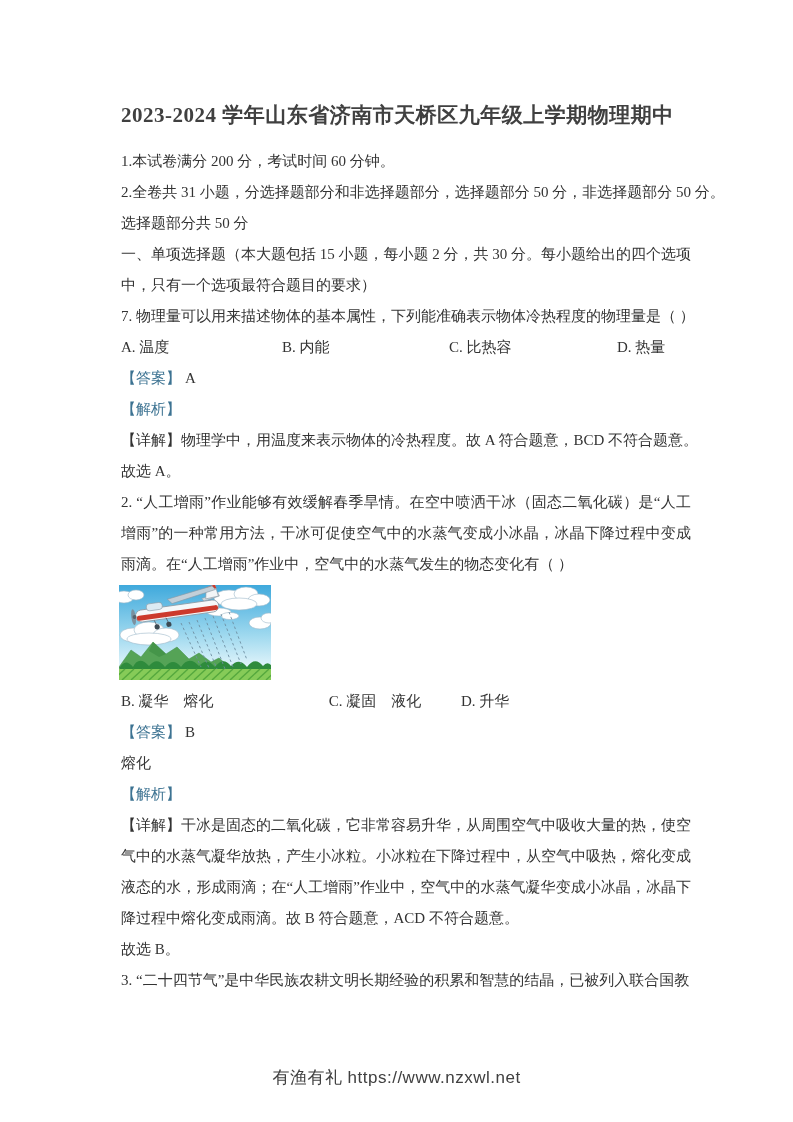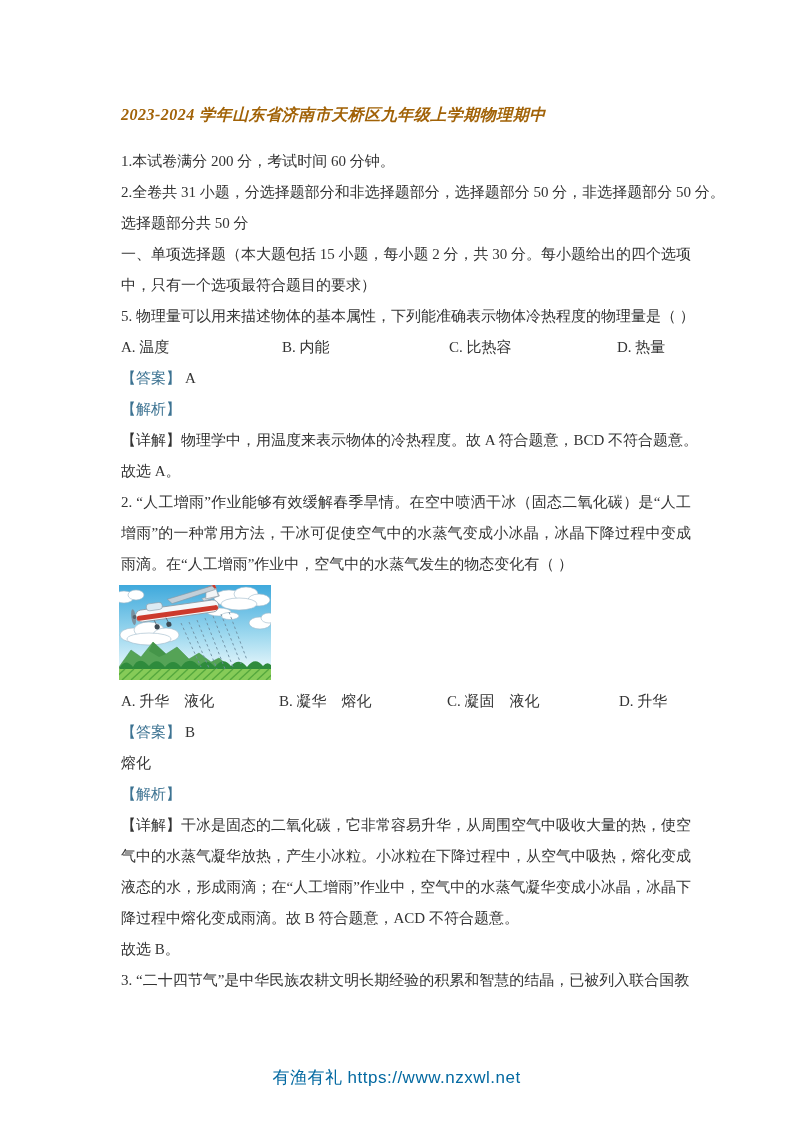--- a/index.html
+++ b/index.html
@@ -1,56 +1,56 @@
 <!DOCTYPE html>
 <html><head>
 <meta charset="utf-8">
 <style>
   html,body{margin:0;padding:0;}
   body{
     width:793px;height:1122px;background:#ffffff;position:relative;overflow:hidden;
     font-family:"Liberation Serif","DejaVu Serif",serif;color:#333333;
   }
   .content{position:absolute;left:121px;top:92px;width:570px;}
-  .doc-title{font-size:16px;font-weight:bold;color:#a16207;line-height:46px;letter-spacing:0.5px;margin-bottom:8px;font-style:italic;}
+  .doc-title{font-size:21px;font-weight:bold;color:#404040;line-height:46px;letter-spacing:0.5px;margin-bottom:8px;}
   p{margin:0;font-size:15px;line-height:31px;text-align:justify;}
   p.single{white-space:nowrap;text-align:left;}
   .center{}
   .tag{color:#3d7392;}
   .ansletter{margin-left:4px;}
   .opt-row{display:flex;font-size:15px;line-height:31px;}
   .opt-row .o1{width:161px;}
   .opt-row .o2{width:167px;}
   .opt-row .o3{width:168px;}
   .opt-row .o4{flex:1;}
   .q2-opts .o1{width:158px;}
   .q2-opts .o2{width:168px;}
-  .q2-opts .o3{width:172px;}
+  .q2-opts .o3{width:172px;text-align:center;}
   .figure-wrap{margin:5px 0 6px -2px;width:152px;height:95px;line-height:0;}
   .footer{
     position:absolute;left:0;top:1066px;width:793px;text-align:center;
     font-family:"Liberation Sans","DejaVu Sans",sans-serif;
-    font-size:17px;color:#0369a1;letter-spacing:0.5px;
+    font-size:17px;color:#404040;letter-spacing:0.5px;
   }
 </style>
 </head>
 <body>
 
 <div class="content">
 
   <div class="doc-title">
     <div>2023-2024 学年山东省济南市天桥区九年级上学期物理期中</div>
   </div>
 
   <p class="single">1.本试卷满分 200 分，考试时间 60 分钟。</p>
   <p class="single">2.全卷共 31 小题，分选择题部分和非选择题部分，选择题部分 50 分，非选择题部分 50 分。</p>
   <p class="center">选择题部分共 50 分</p>
   <p>一、单项选择题（本大题包括 15 小题，每小题 2 分，共 30 分。每小题给出的四个选项中，只有一个选项最符合题目的要求）</p>
 
-  <p class="single">5.  物理量可以用来描述物体的基本属性，下列能准确表示物体冷热程度的物理量是（      ）</p>
+  <p class="single">7.  物理量可以用来描述物体的基本属性，下列能准确表示物体冷热程度的物理量是（      ）</p>
   <div class="opt-row">
     <span class="o1">A.  温度</span>
     <span class="o2">B.  内能</span>
     <span class="o3">C.  比热容</span>
     <span class="o4">D.  热量</span>
   </div>
   <p class="single"><span class="tag">【答案】</span><span class="ansletter">A</span></p>
   <p class="single"><span class="tag">【解析】</span></p>
   <p class="single">【详解】物理学中，用温度来表示物体的冷热程度。故 A 符合题意，BCD 不符合题意。</p>
   <p class="single">故选 A。</p>
@@ -135,21 +135,20 @@
         <line x1="46" y1="31" x2="48" y2="37" stroke="#55636e" stroke-width="0.8"></line>
         <circle cx="36" cy="39" r="2.6" fill="#3c4a53"></circle>
         <circle cx="48" cy="38" r="2.6" fill="#3c4a53"></circle>
         <ellipse cx="14" cy="26" rx="2.2" ry="8" fill="#7b8b97" opacity="0.9"></ellipse>
         <circle cx="15" cy="26" r="2" fill="#55636e"></circle>
       </g>
     </svg>
   </div>
 
   <div class="opt-row q2-opts">
-    <span class="o1">A.  升华　液化</span>
     <span class="o2">B.  凝华　熔化</span>
     <span class="o3">C.  凝固　液化</span>
     <span class="o4">D.  升华</span>
   </div>
   <p class="single"><span class="tag">【答案】</span><span class="ansletter">B</span></p>
   <p class="single">熔化</p>
   <p class="single"><span class="tag">【解析】</span></p>
   <p>【详解】干冰是固态的二氧化碳，它非常容易升华，从周围空气中吸收大量的热，使空气中的水蒸气凝华放热，产生小冰粒。小冰粒在下降过程中，从空气中吸热，熔化变成液态的水，形成雨滴；在“人工增雨”作业中，空气中的水蒸气凝华变成小冰晶，冰晶下降过程中熔化变成雨滴。故 B 符合题意，ACD 不符合题意。</p>
   <p class="single">故选 B。</p>
 

